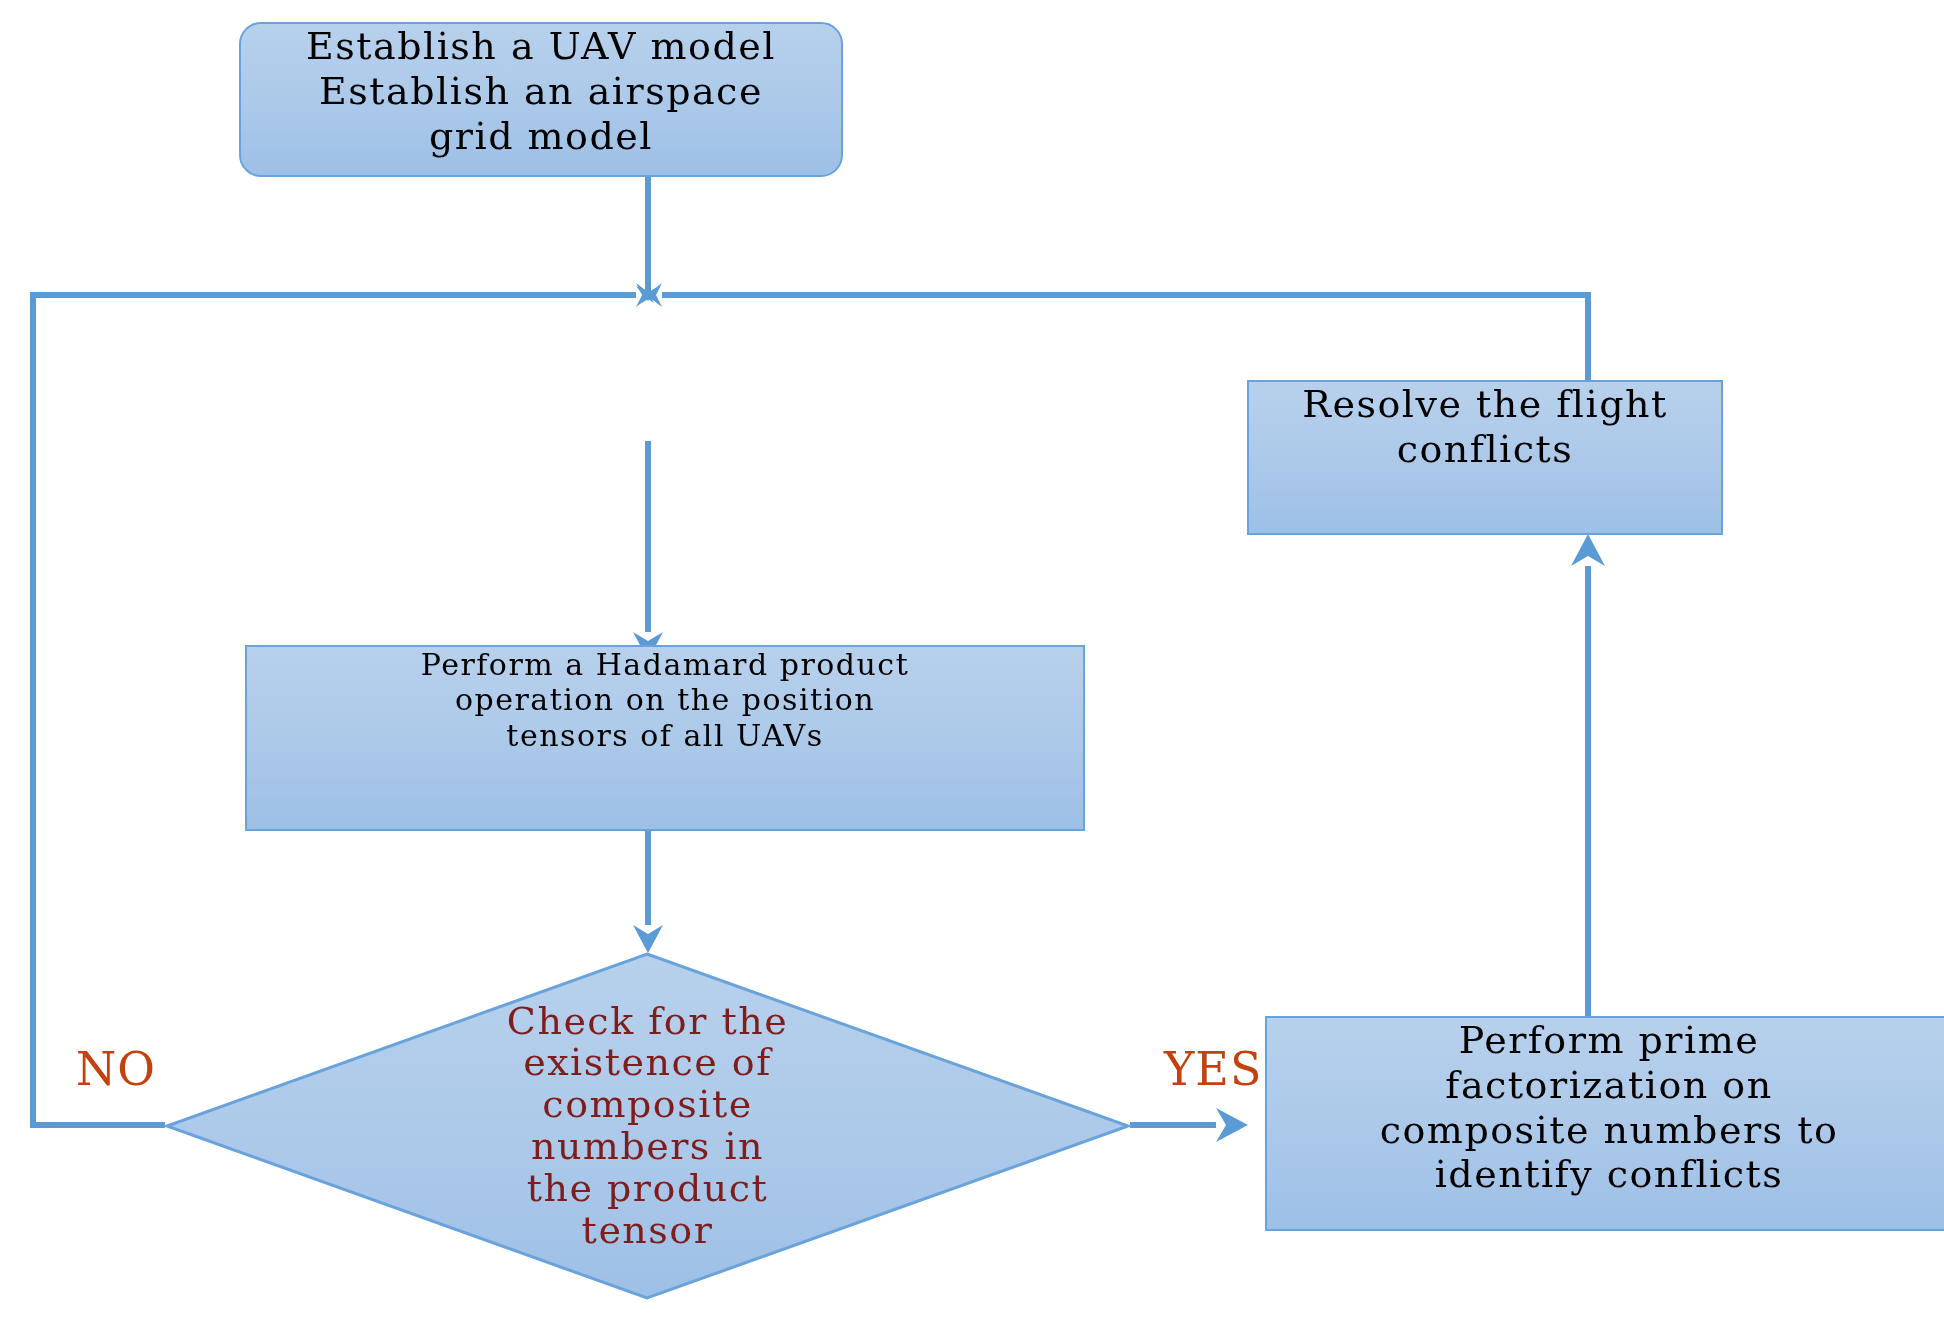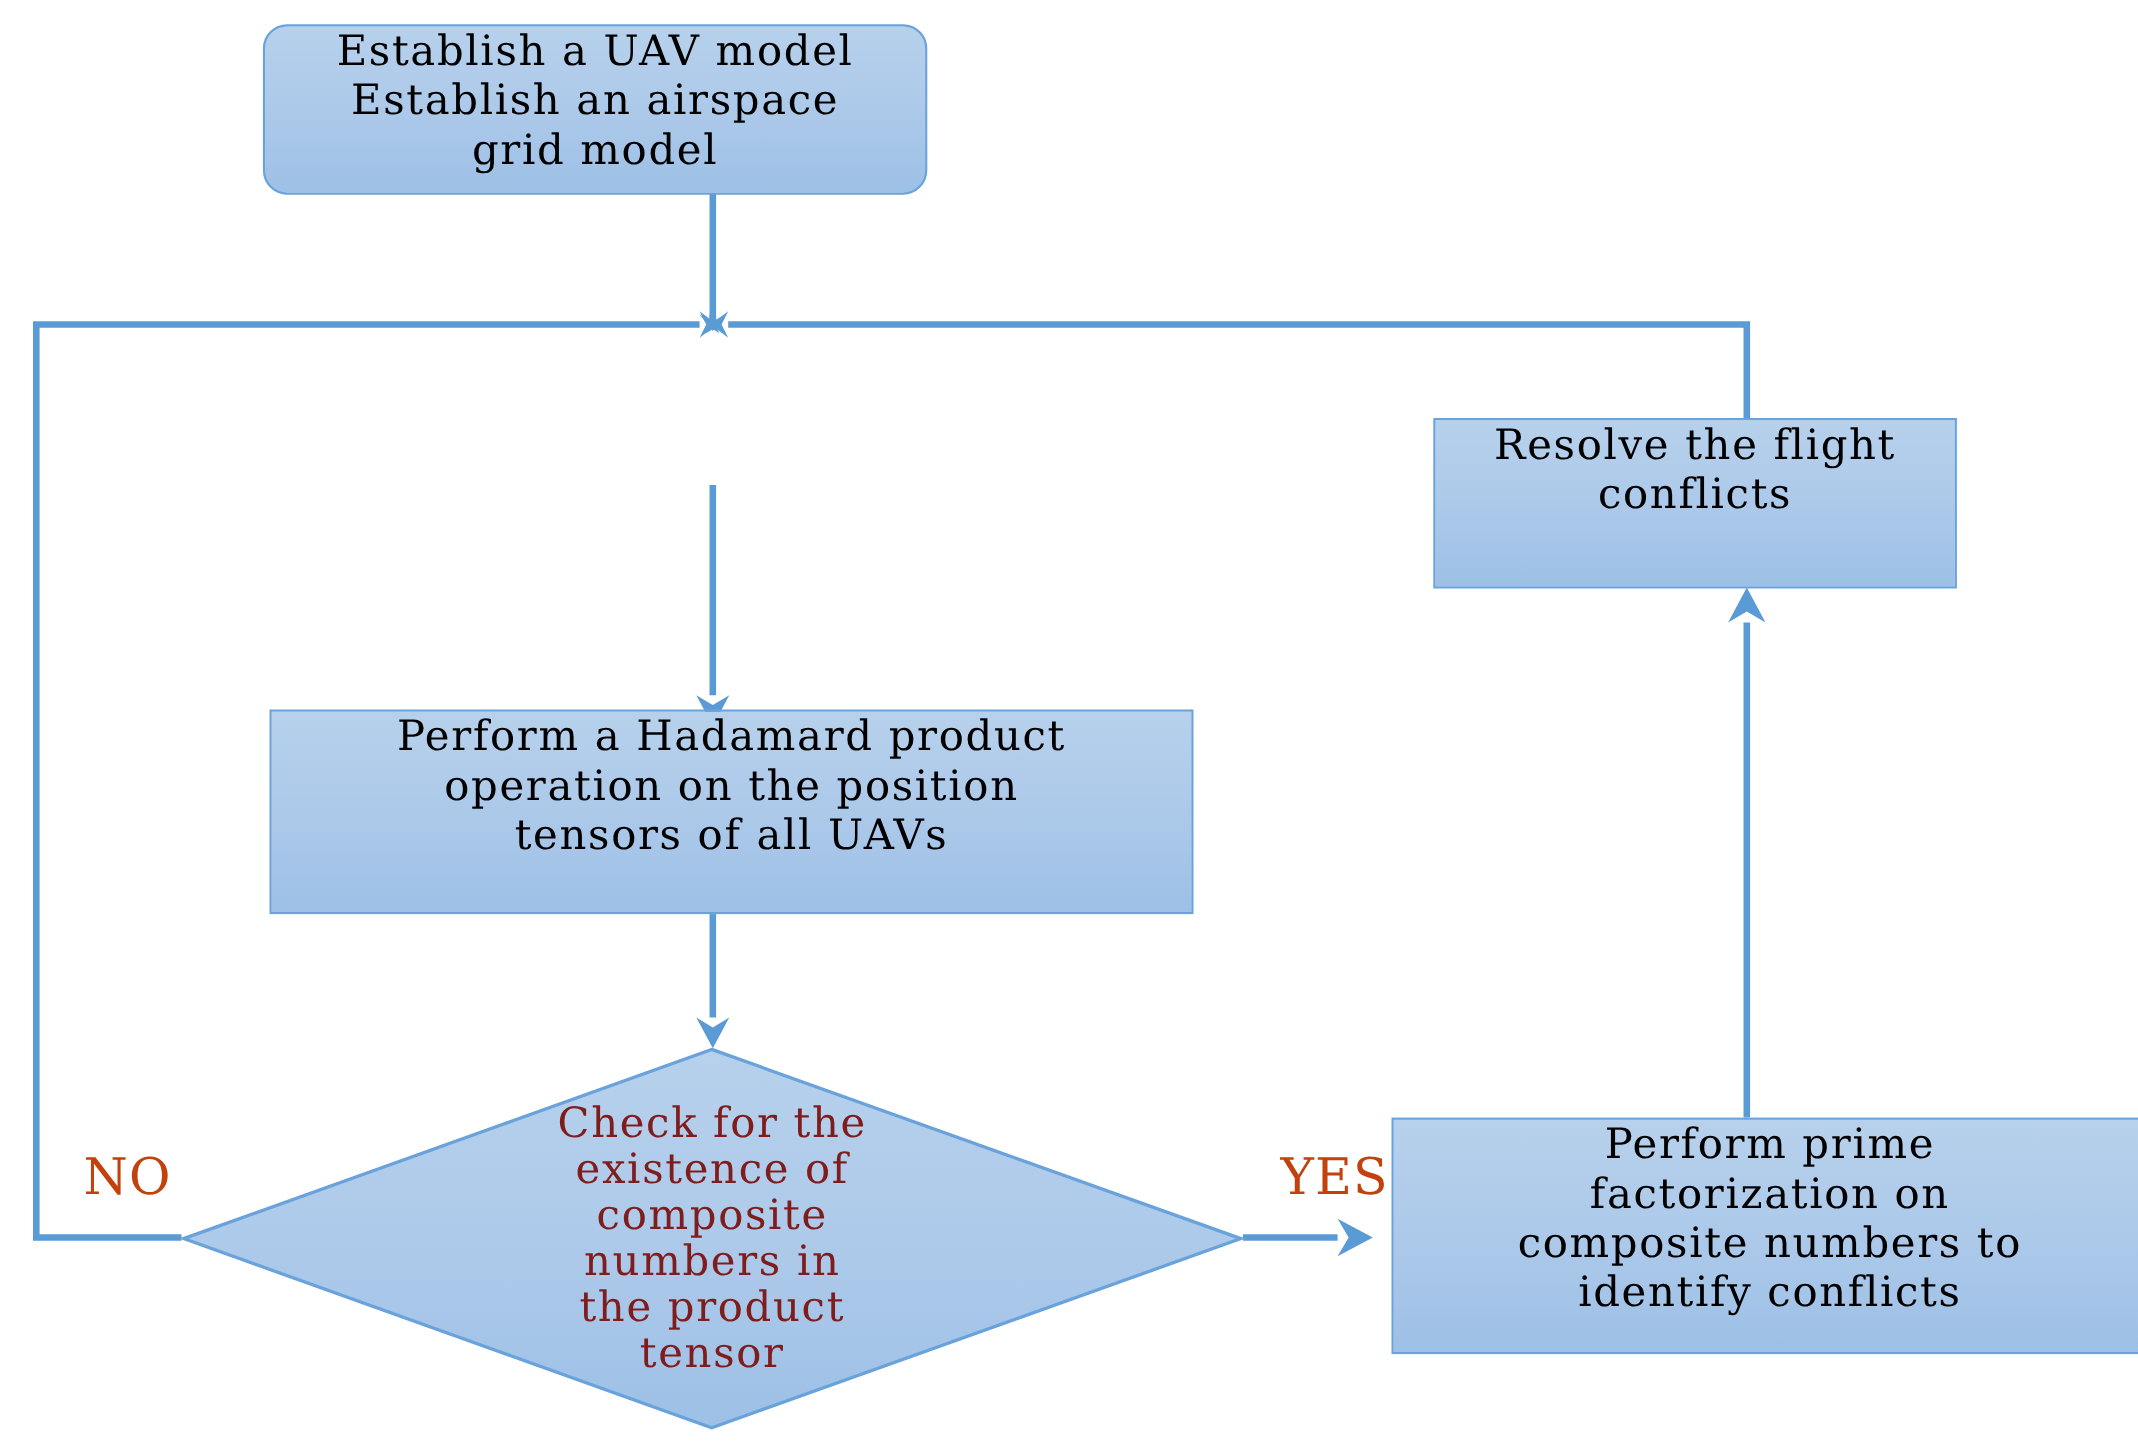--- a/index.html
+++ b/index.html
@@ -131,21 +131,21 @@
     <path d="M1571,566 L1588,534 L1605,566 L1588,556 Z" fill="#5b9bd5"></path>
   </svg>
 
   <div class="node proc rounded" style="left:222px; top:22px; width:604px; height:155px; font-size:38px;">
     <span class="txt">Establish a UAV model
 Establish an airspace
 grid model</span>
   </div>
 
 
-  <div class="node proc" style="left:228px; top:645px; width:840px; height:186px; font-size:38px;">
+  <div class="node proc" style="left:228px; top:645px; width:840px; height:186px; font-size:30px;">
     <span class="txt">Perform a Hadamard product
 operation on the position
 tensors of all UAVs</span>
   </div>
 
   <div class="diamond-wrap" style="left:165px; top:952px; width:965px; height:348px;">
     <svg width="965" height="348" viewBox="0 0 965 348" xmlns="http://www.w3.org/2000/svg">
       <defs>
         <linearGradient id="dgrad" x1="0" y1="0" x2="0" y2="1">
           <stop offset="0%" stop-color="#b7d1ec"></stop>
@@ -156,21 +156,21 @@
       <polygon points="482,2 963,174 482,346 2,174" fill="url(#dgrad)" stroke="#6aa3dc" stroke-width="3"></polygon>
     </svg>
     <div class="diamond-label" style="font-size:38px;">Check for the
 existence of
 composite
 numbers in
 the product
 tensor</div>
   </div>
 
-  <div class="node proc" style="left:1286px; top:380px; width:476px; height:155px; font-size:38px;">
+  <div class="node proc" style="left:1230px; top:380px; width:476px; height:155px; font-size:38px;">
     <span class="txt">Resolve the flight
 conflicts</span>
   </div>
 
   <div class="node proc" style="left:1248px; top:1016px; width:688px; height:215px; font-size:38px;">
     <span class="txt">Perform prime
 factorization on
 composite numbers to
 identify conflicts</span>
   </div>

